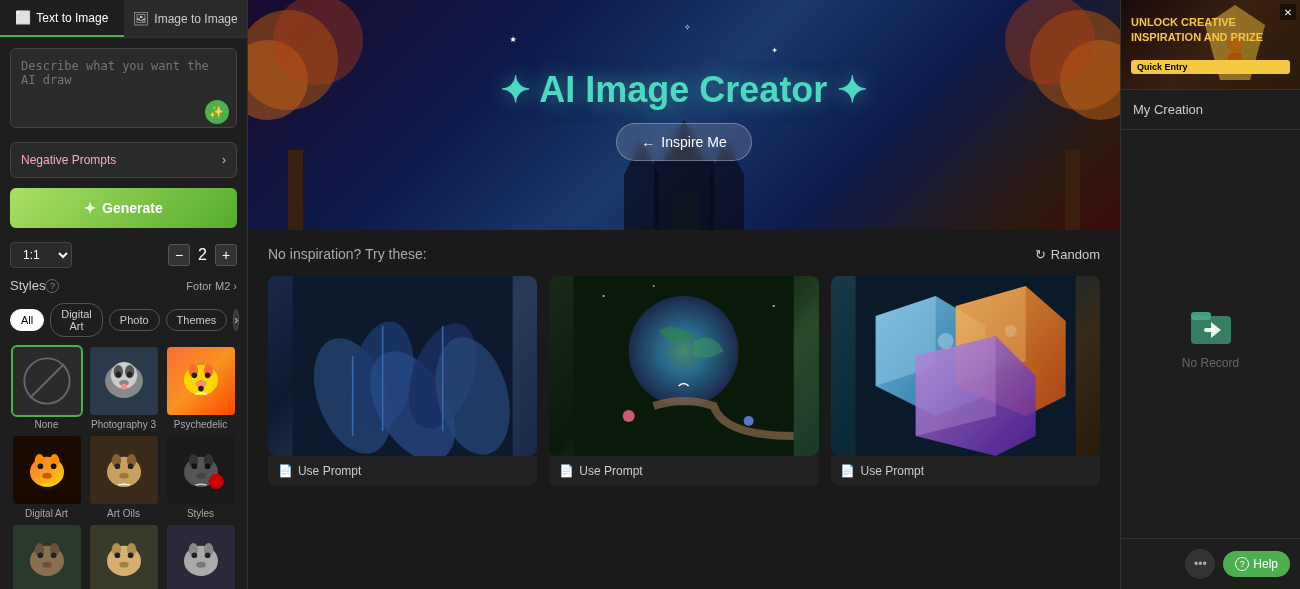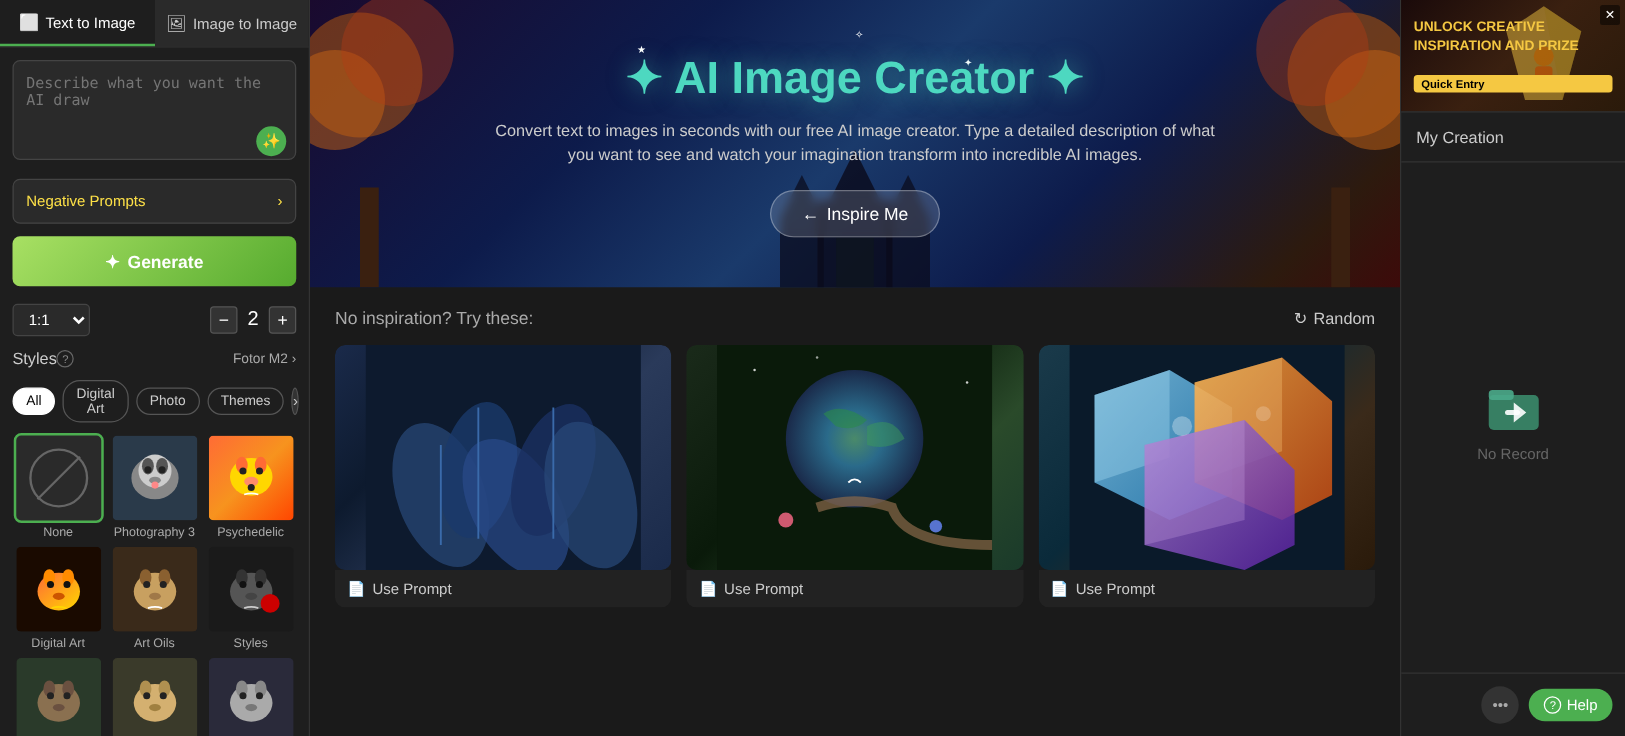--- a/index.html
+++ b/index.html
@@ -83,21 +83,21 @@
     .negative-prompts {
       margin: 0 10px;
       padding: 10px;
       background: #2a2a2a;
       border: 1px solid #444;
       border-radius: 6px;
       display: flex;
       align-items: center;
       justify-content: space-between;
       font-size: 12px;
-      color: #fde047;
+      color: #f9a8d4;
       cursor: pointer;
       text-align: center;
     }
 
     .generate-btn {
       margin: 10px;
       padding: 12px;
       background: linear-gradient(135deg, #a8e063, #56ab2f);
       border: none;
       border-radius: 6px;
@@ -809,21 +809,20 @@
           <rect x="40" y="75" width="35" height="55" fill="#0a0a1a" opacity="0.7"></rect>
           <rect x="125" y="75" width="35" height="55" fill="#0a0a1a" opacity="0.7"></rect>
           <polygon points="57.5,40 40,75 75,75" fill="#0a0a1a" opacity="0.7"></polygon>
           <polygon points="142.5,40 125,75 160,75" fill="#0a0a1a" opacity="0.7"></polygon>
           <rect x="85" y="90" width="30" height="40" fill="#0d1520" opacity="0.9"></rect>
         </svg>
       </div>
     </div>
     <div class="hero-overlay">
       <h1 class="hero-title">✦ AI Image Creator ✦</h1>
-      <p class="hero-subtitle">Convert text to images in seconds with our free AI image creator. Type a detailed description of what you want to see and watch your imagination transform into incredible AI images.</p>
       <button class="inspire-btn">
         <span>←</span>
         <span>Inspire Me</span>
       </button>
     </div>
   </div>
 
   <div class="content-area">
     <div class="inspiration-header">
       <span class="inspiration-text">No inspiration? Try these:</span>

